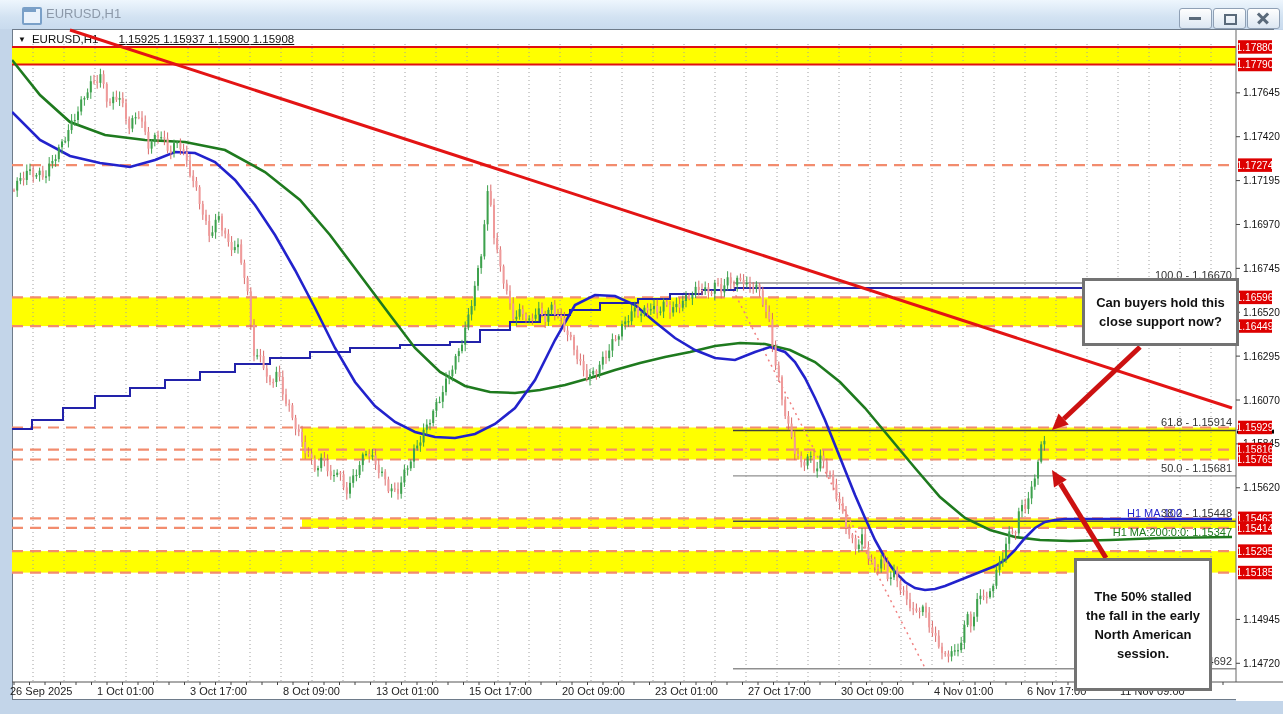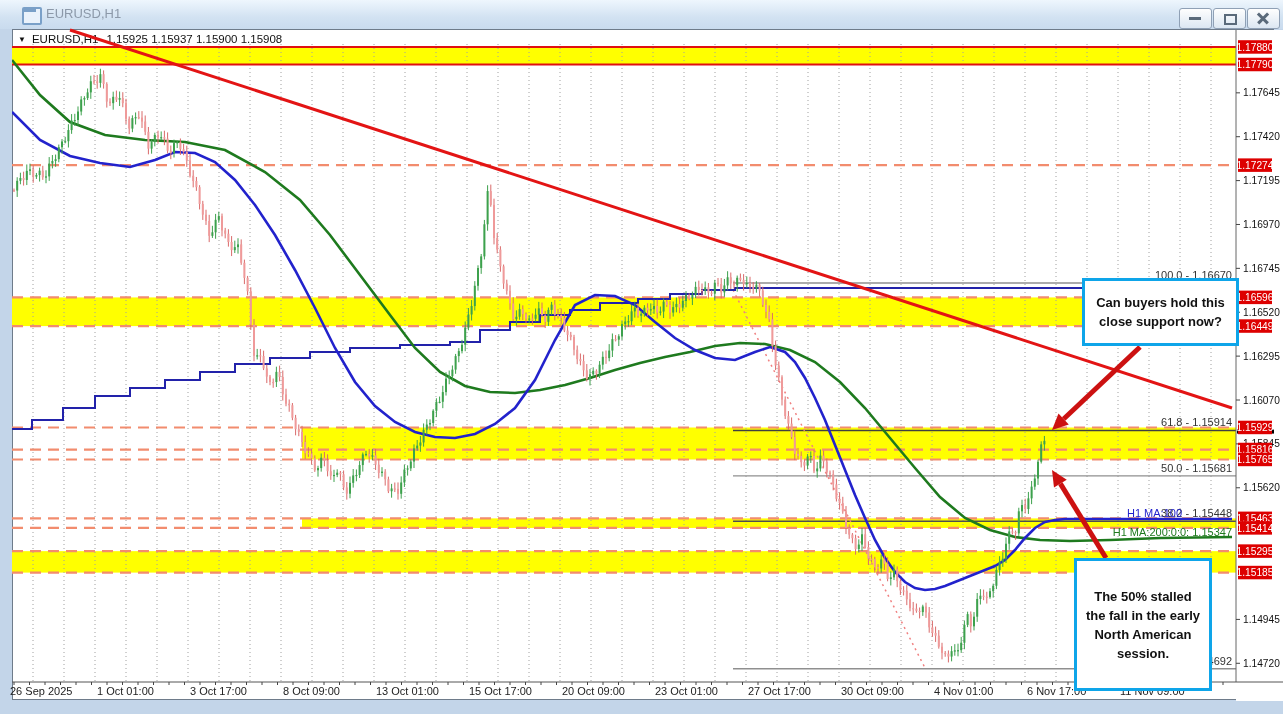--- a/index.html
+++ b/index.html
@@ -14,23 +14,23 @@
   .winbtn{position:absolute;top:8px;width:31px;height:19px;border:1px solid #8fa0b5;border-radius:3px;
     background:linear-gradient(#fefefe,#dce7f2);}
   .winbtn .bar{position:absolute;left:9px;top:8px;width:12px;height:3px;background:#5a6a7a;}
   .winbtn .box{position:absolute;left:10px;top:5px;width:9px;height:7px;border:2px solid #5a6a7a;}
   .winbtn .x1,.winbtn .x2{position:absolute;left:8px;top:8px;width:14px;height:2.6px;background:#5a6a7a;}
   .winbtn .x1{transform:rotate(45deg);} .winbtn .x2{transform:rotate(-45deg);}
   .chart-panel{position:absolute;left:12px;top:29px;width:1262px;height:671px;
     background:#ffffff;border:1px solid #6e7b8a;box-sizing:border-box;z-index:1;}
   .chart-header{position:absolute;left:18px;top:33px;z-index:1;font-size:11.5px;color:#111;}
   .chart-header .tri{font-size:8px;vertical-align:1px;margin-right:6px;}
-  .chart-header .quote{margin-left:8px;}
+  .chart-header .quote{margin-left:20px;text-decoration:underline;}
   svg.overlay{position:absolute;left:0;top:0;z-index:2;}
-  .ann-box{position:absolute;background:#ffffff;border:3px solid #0ea5e9;z-index:4;
+  .ann-box{position:absolute;background:#ffffff;border:3px solid #737373;z-index:4;
     font-weight:bold;font-size:13px;line-height:19px;color:#111;text-align:center;
     display:flex;align-items:center;justify-content:center;box-sizing:border-box;padding:4px 6px;}
   .box-a{left:1082px;top:278px;width:157px;height:68px;}
   .box-b{left:1074px;top:558px;width:138px;height:133px;}
 </style>
 </head>
 <body>
 
 <div class="titlebar">
   <div class="app-icon"></div>

